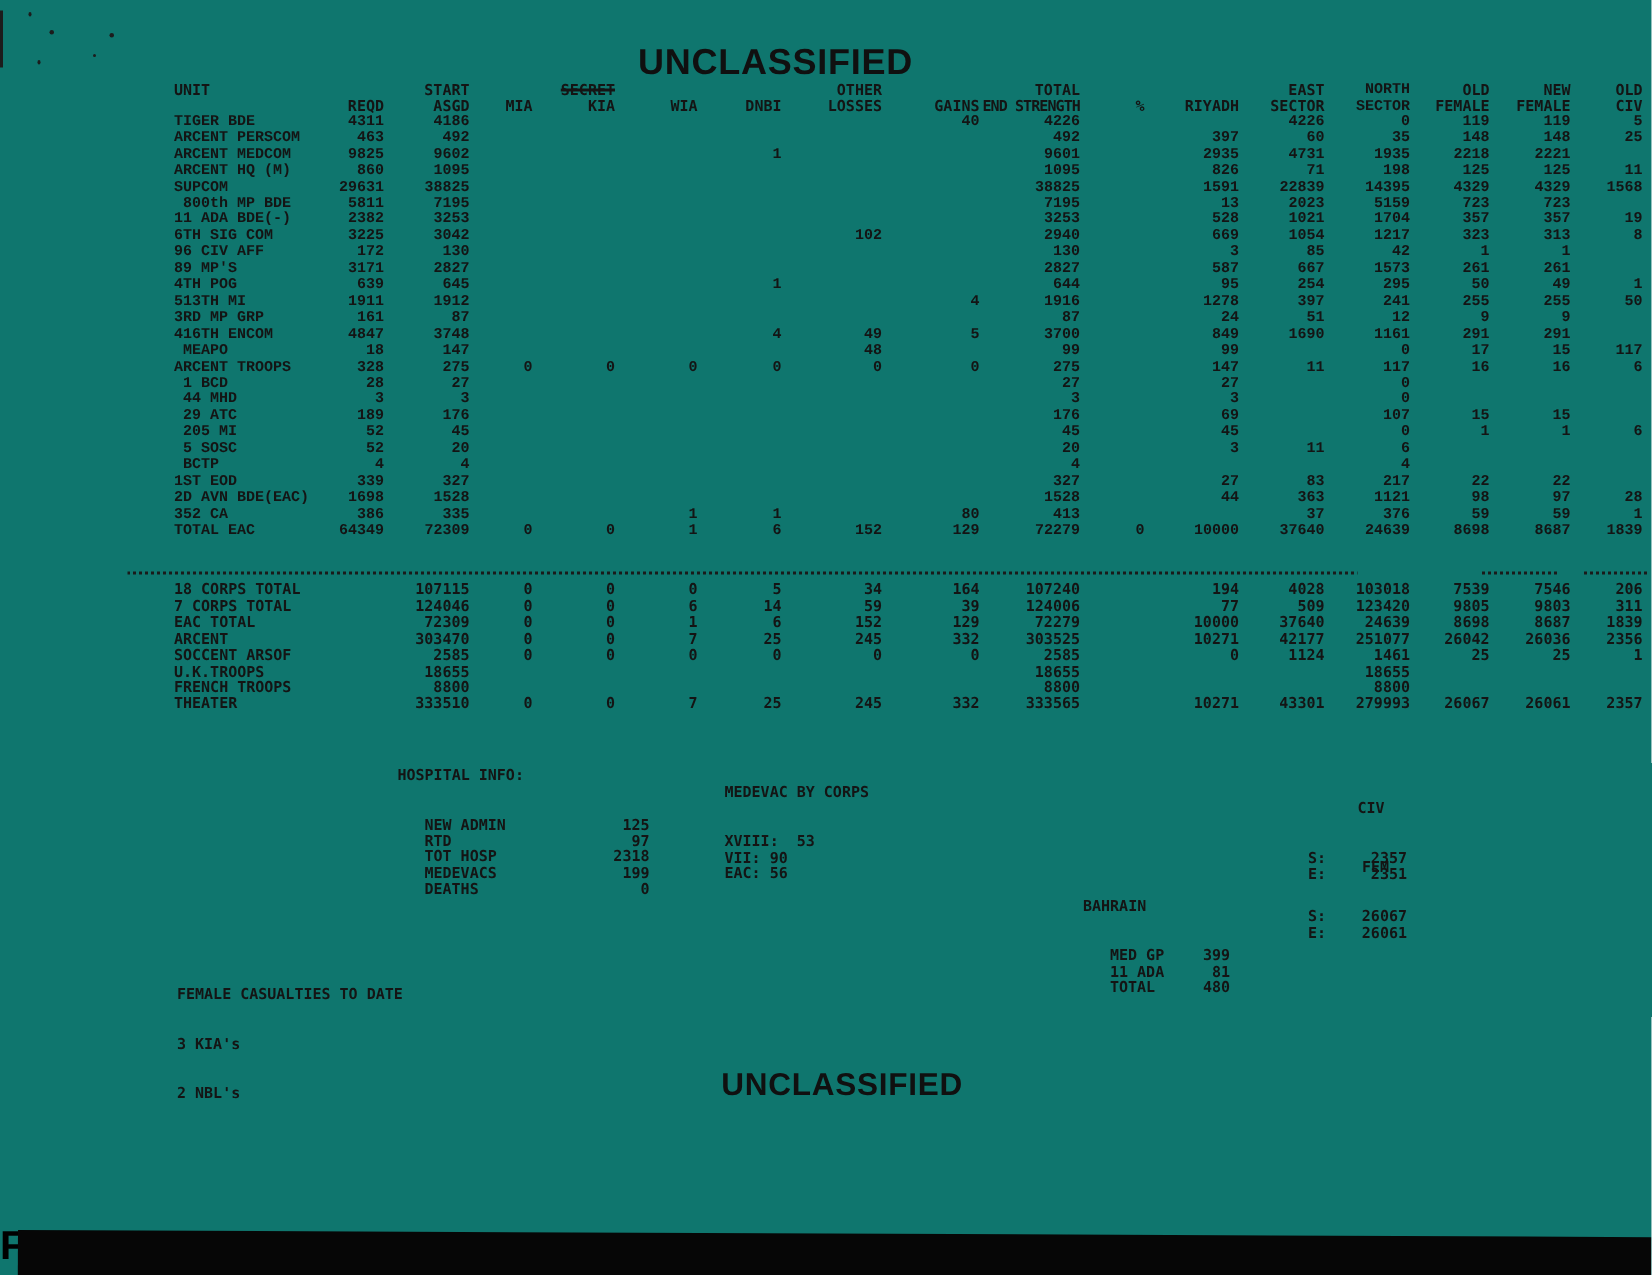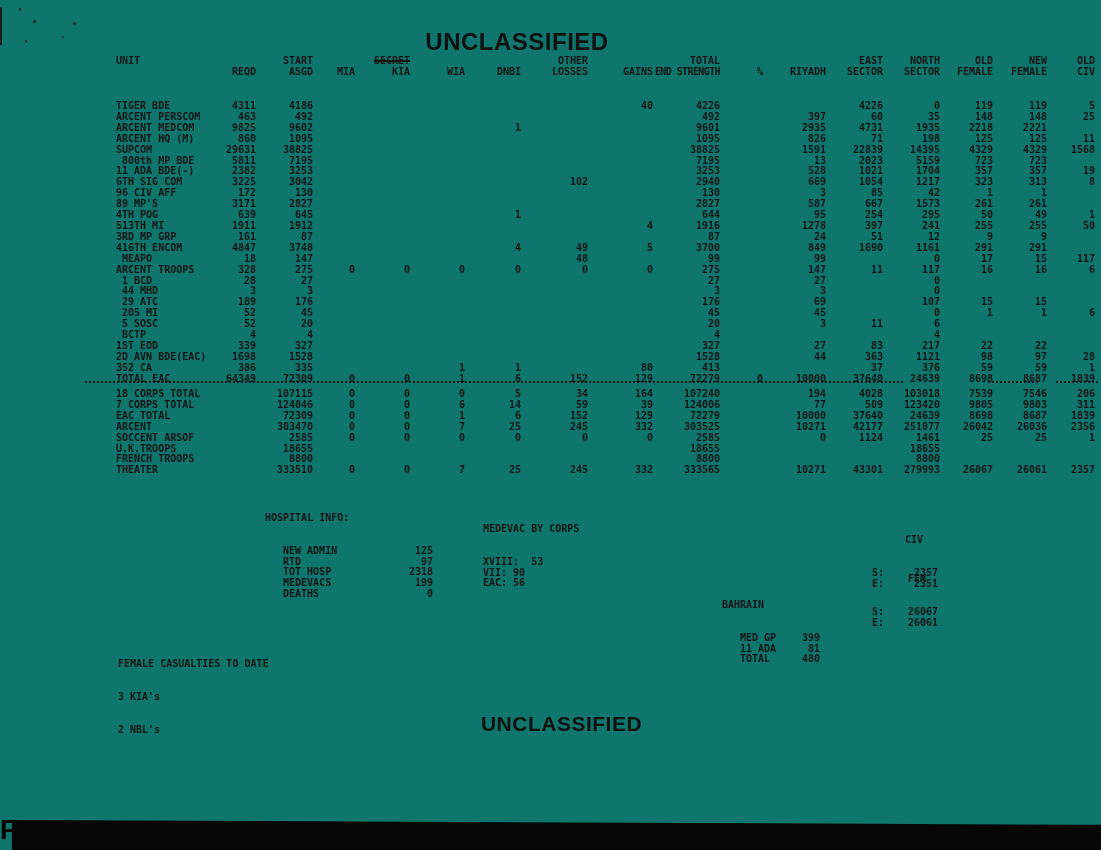--- a/index.html
+++ b/index.html
@@ -42,27 +42,27 @@
   .hdr .hcell:nth-child(4){width:42px;}
   .hdr .hcell:nth-child(5){width:55px;}
   .hdr .hcell:nth-child(6){width:55px;}
   .hdr .hcell:nth-child(7){width:56px;}
   .hdr .hcell:nth-child(8){width:67px;}
   .hdr .hcell:nth-child(9){width:65px;}
   .hdr .hcell:nth-child(10){width:67px;}
   .hdr .hcell:nth-child(11){width:43px;}
   .hdr .hcell:nth-child(12){width:63px;}
   .hdr .hcell:nth-child(13){width:57px;}
-  .hdr .hcell:nth-child(14){width:57px;}
+  .hdr .hcell:nth-child(14){width:57px;font-family:Liberation Mono, monospace;}
   .hdr .hcell:nth-child(15){width:53px;}
   .hdr .hcell:nth-child(16){width:54px;}
   .hdr .hcell:nth-child(17){width:48px;}
   .strike{text-decoration:line-through;text-decoration-thickness:2px;}
   .tight{letter-spacing:-0.6px;}
-  #main-rows{margin-top:24px;}
+  #main-rows{margin-top:0;font-family:Liberation Mono, monospace;}
 
   .dash{position:absolute;height:2px;top:381px;
         background:repeating-linear-gradient(to right,#1a1a1a 0 2px,transparent 2px 4px);}
   #dash-a{left:85px;width:820px;}
   #dash-b{left:988px;width:52px;}
   #dash-c{left:1056px;width:44px;}
 
   
   .blk{position:absolute;font-size:10px;font-weight:bold;white-space:pre;line-height:10.92px;}
   .kv{display:flex;}

